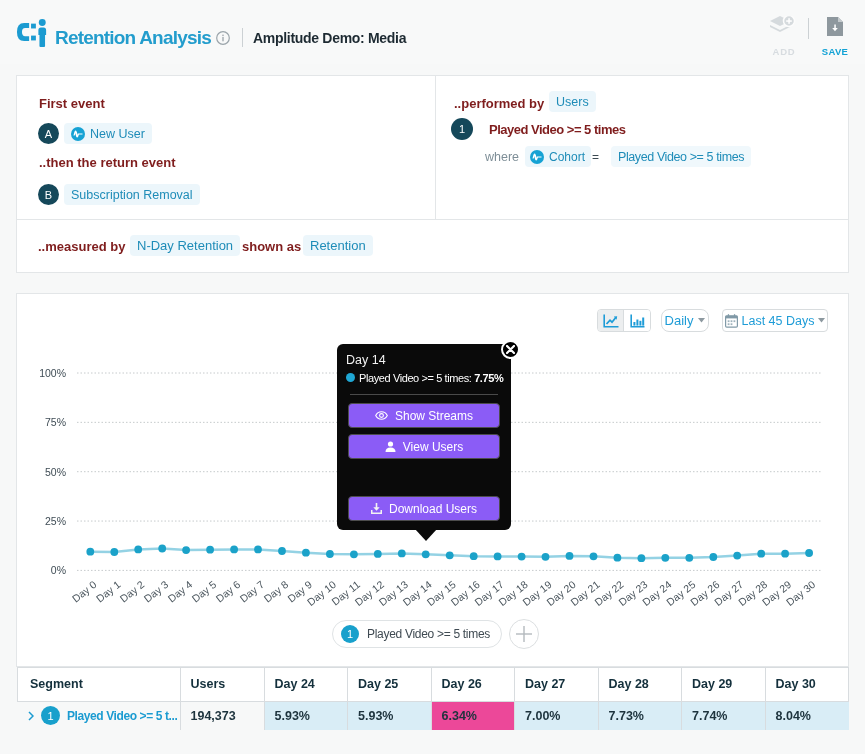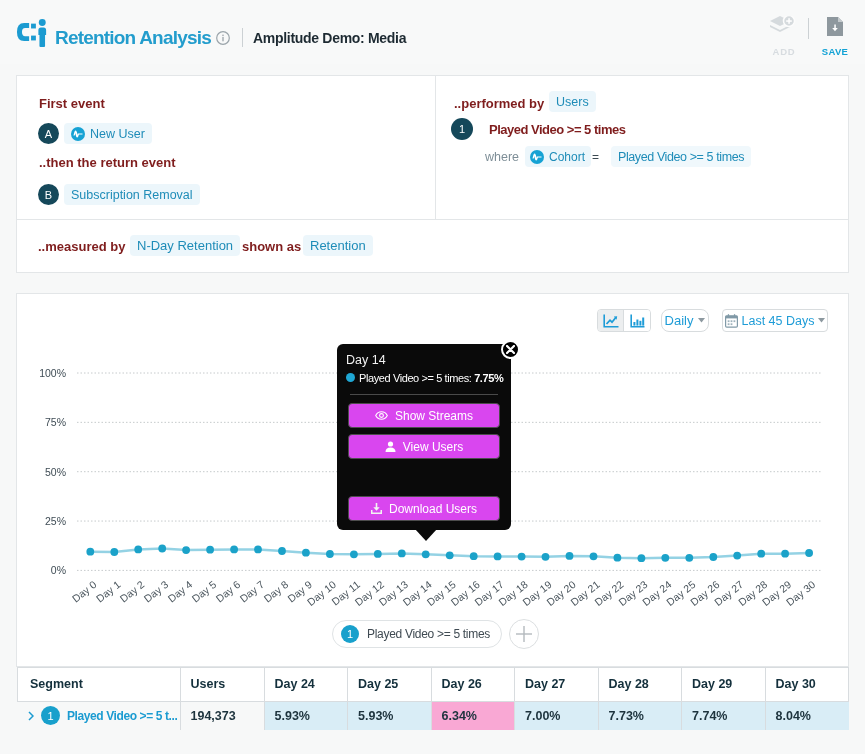--- a/index.html
+++ b/index.html
@@ -224,21 +224,21 @@
         <path d="M0 7 L1.5 7 L1.5 9.4 L9.5 9.4 L9.5 7 L11 7 L11 11 L0 11 Z" fill="#f2f2f2"></path>
       </svg>Download Users</div>
   <div style="position:absolute;left:78px;bottom:-11px;width:0;height:0;border-left:11px solid transparent;border-right:11px solid transparent;border-top:12px solid #0a0a0a;"></div>
   <div style="position:absolute;right:-9px;top:-4px;width:19px;height:19px;border-radius:50%;background:#000;border:2px solid #fff;display:flex;align-items:center;justify-content:center;">
     <svg width="9" height="9" viewBox="0 0 9 9">
         <path d="M1 1 L8 8 M8 1 L1 8" stroke="#fff" stroke-width="2.2" stroke-linecap="round"></path>
       </svg>
   </div>
 </div>
 <style>
-.tbtn { position:absolute; left:11px; width:152px; height:25px; border:1px solid #4d4d4d; border-radius:4px; background:#d946ef; color:#fff; font-size:12px; display:flex; align-items:center; justify-content:center; gap:7px; }
+.tbtn { position:absolute; left:11px; width:152px; height:25px; border:1px solid #4d4d4d; border-radius:4px; background:#8b5cf6; color:#fff; font-size:12px; display:flex; align-items:center; justify-content:center; gap:7px; }
 </style>
 
 <div class="abs" style="left:332px;top:620px;height:28px;border:1px solid #dfe3e5;border-radius:14px;background:#fff;display:flex;align-items:center;padding:0 11px 0 8px;">
   <div class="circ" style="position:static;width:18px;height:18px;background:#18a0cc;font-size:11px;margin-right:8px;font-weight:normal;">1</div>
   <span style="font-size:12px;letter-spacing:-0.3px;color:#3f4a52;">Played Video &gt;= 5 times</span>
 </div>
 <div class="abs" style="left:509px;top:619px;width:30px;height:30px;border:1px solid #dcdfe1;border-radius:50%;background:#fff;display:flex;align-items:center;justify-content:center;">
   <svg width="16" height="16" viewBox="0 0 16 16">
       <rect x="7.3" y="0" width="1.4" height="16" fill="#b4babe"></rect>
       <rect x="0" y="7.3" width="16" height="1.4" fill="#b4babe"></rect>
@@ -262,19 +262,19 @@
       <div style="width:163.5px;background:#f7f8f8;border-right:1px solid #d8dcdf;display:flex;align-items:center;padding-left:10px;">
         <svg width="6" height="10" viewBox="0 0 6 10" style="margin:0 7px 0 1px;">
           <path d="M1 1 L5 5 L1 9" fill="none" stroke="#1b9bd1" stroke-width="1.5"></path>
         </svg>
         <span style="width:19px;height:19px;border-radius:50%;background:#18a0cc;color:#fff;font-size:11px;display:inline-flex;align-items:center;justify-content:center;margin-right:7px;">1</span>
         <span style="color:#1b9bd1;font-weight:bold;font-size:12px;letter-spacing:-0.4px;white-space:nowrap;">Played Video &gt;= 5 t...</span>
       </div>
       <div style="width:84px;background:#f7f8f8;border-right:1px solid #d8dcdf;display:flex;align-items:center;padding-left:10px;font-size:12.5px;font-weight:bold;color:#1d333d;">194,373</div>
       <div style="width:83.5px;background:#d9edf6;border-right:1px solid #d8dcdf;display:flex;align-items:center;padding-left:10px;font-size:12.5px;font-weight:bold;color:#1d333d;">5.93%</div>
       <div style="width:83.5px;background:#d9edf6;border-right:1px solid #d8dcdf;display:flex;align-items:center;padding-left:10px;font-size:12.5px;font-weight:bold;color:#1d333d;">5.93%</div>
-      <div style="width:83.5px;background:#f9a8d4;border-right:1px solid #d8dcdf;display:flex;align-items:center;padding-left:10px;font-size:12.5px;font-weight:bold;color:#1d333d;">6.34%</div>
+      <div style="width:83.5px;background:#ec4899;border-right:1px solid #d8dcdf;display:flex;align-items:center;padding-left:10px;font-size:12.5px;font-weight:bold;color:#1d333d;">6.34%</div>
       <div style="width:83.5px;background:#d9edf6;border-right:1px solid #d8dcdf;display:flex;align-items:center;padding-left:10px;font-size:12.5px;font-weight:bold;color:#1d333d;">7.00%</div>
       <div style="width:83.5px;background:#d9edf6;border-right:1px solid #d8dcdf;display:flex;align-items:center;padding-left:10px;font-size:12.5px;font-weight:bold;color:#1d333d;text-align:center;">7.73%</div>
       <div style="width:83.5px;background:#d9edf6;border-right:1px solid #d8dcdf;display:flex;align-items:center;padding-left:10px;font-size:12.5px;font-weight:bold;color:#1d333d;">7.74%</div>
       <div style="width:83.5px;background:#d9edf6;border-right:none;display:flex;align-items:center;padding-left:10px;font-size:12.5px;font-weight:bold;color:#1d333d;">8.04%</div>
     </div>
   </div>
 
 </body></html>

